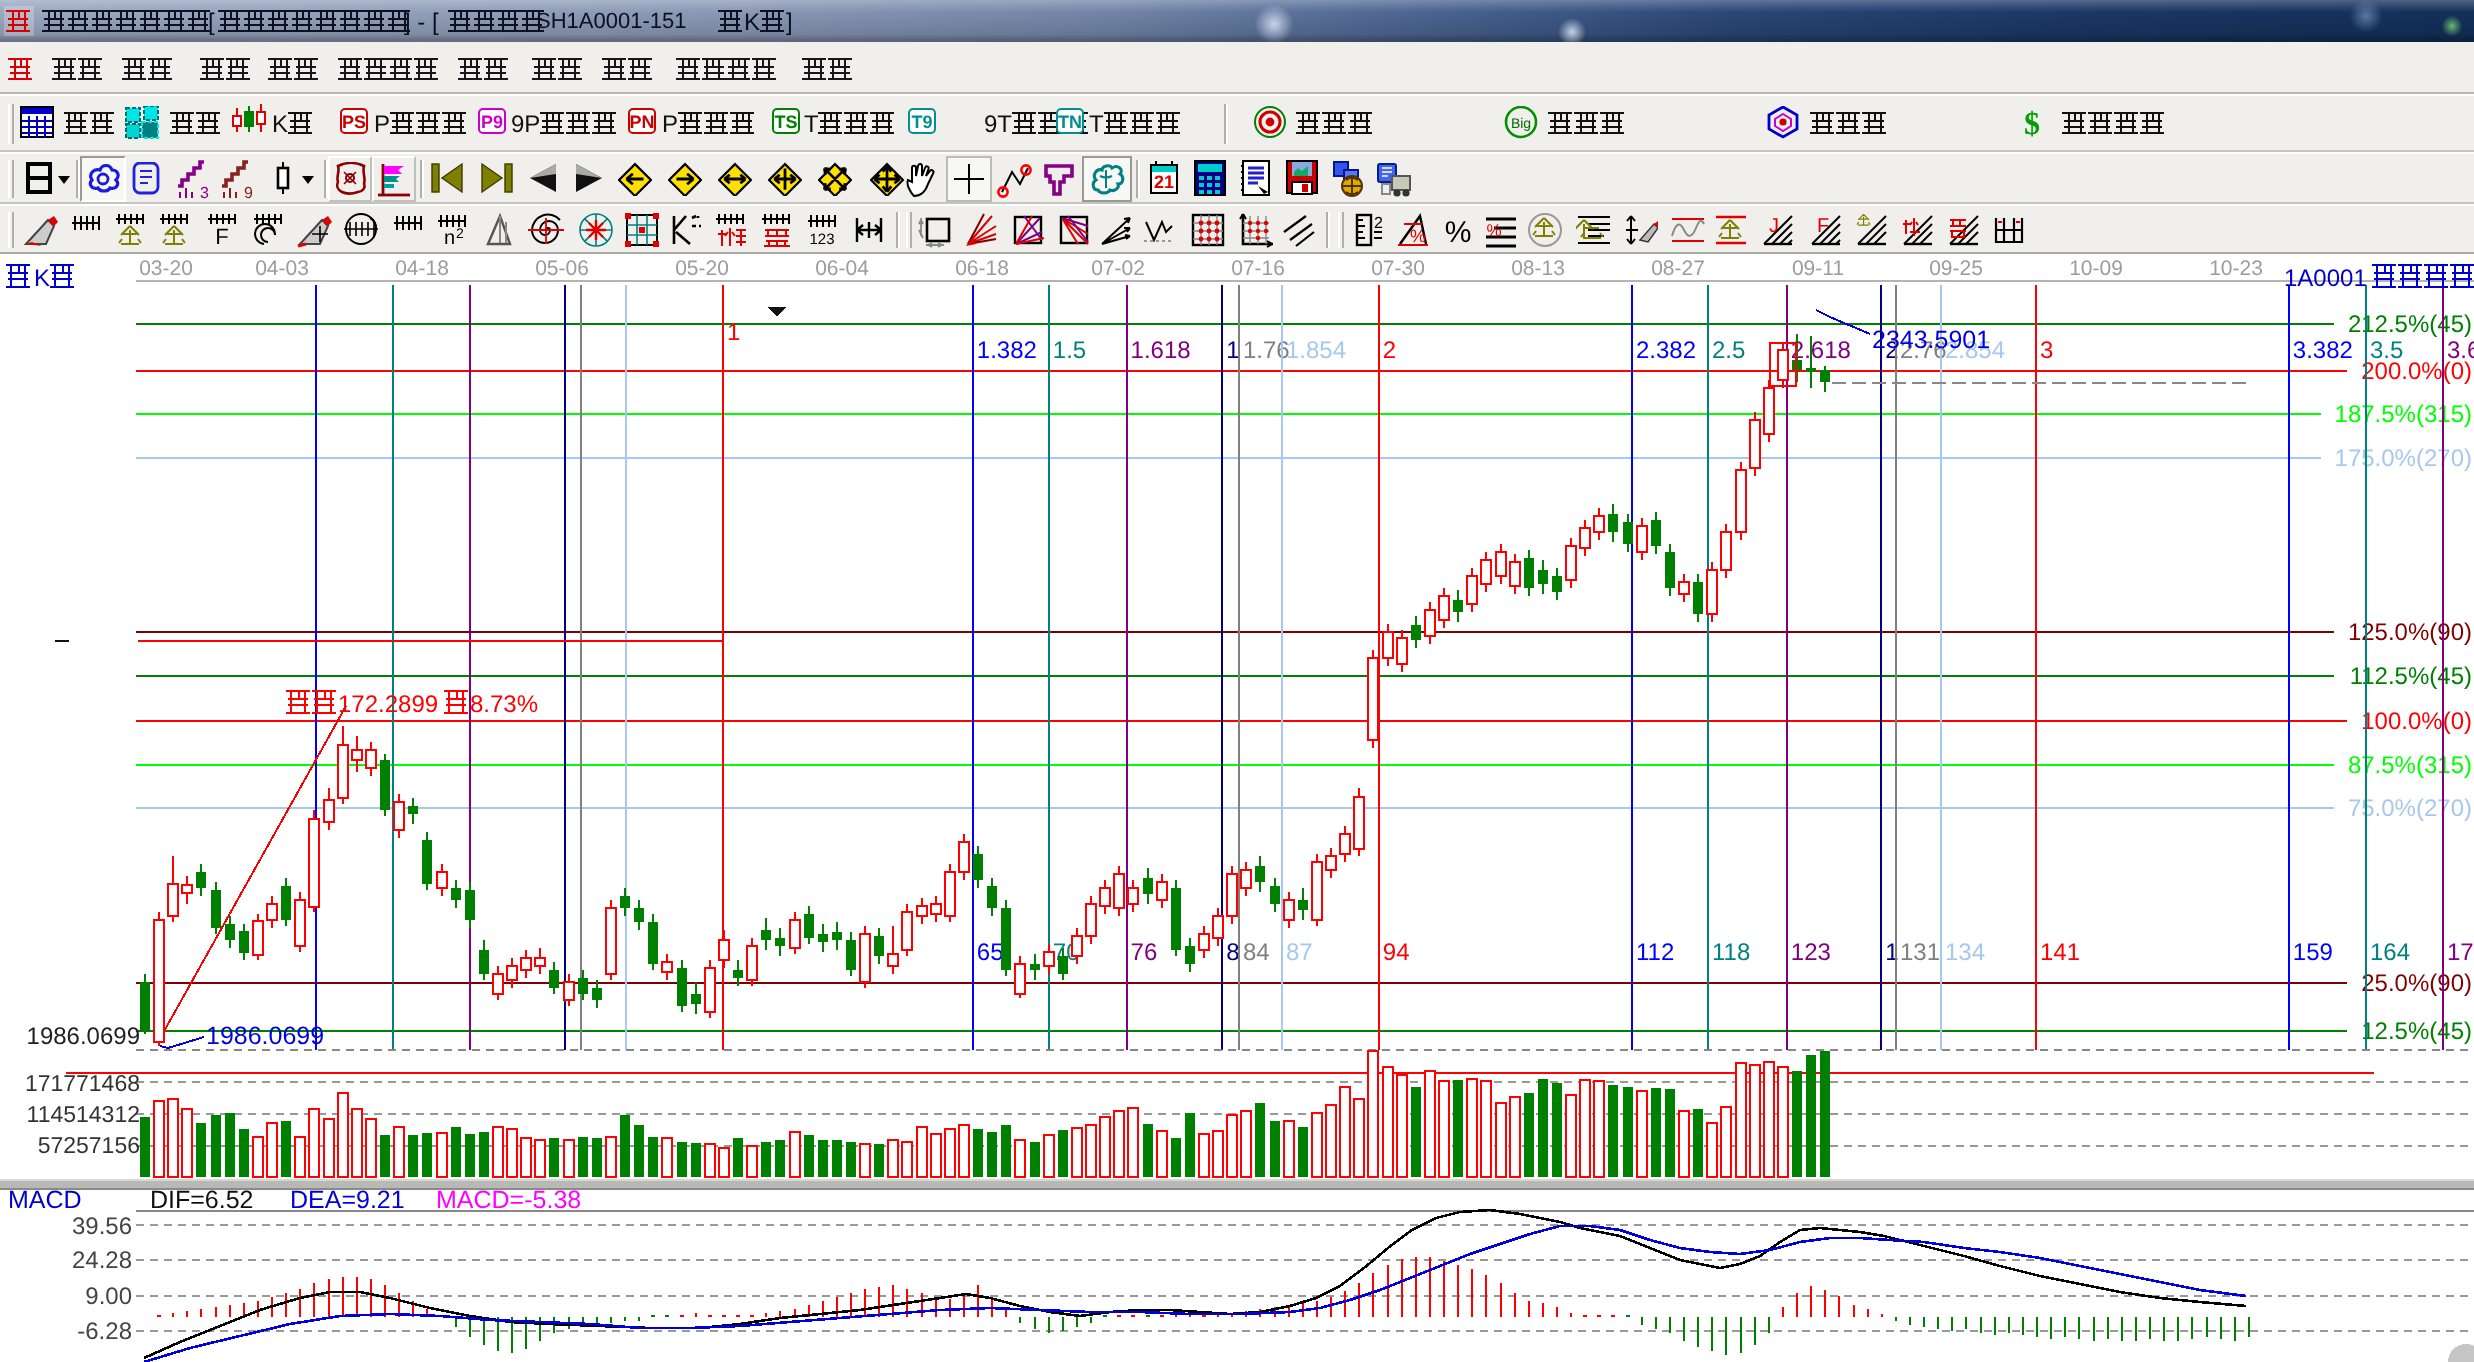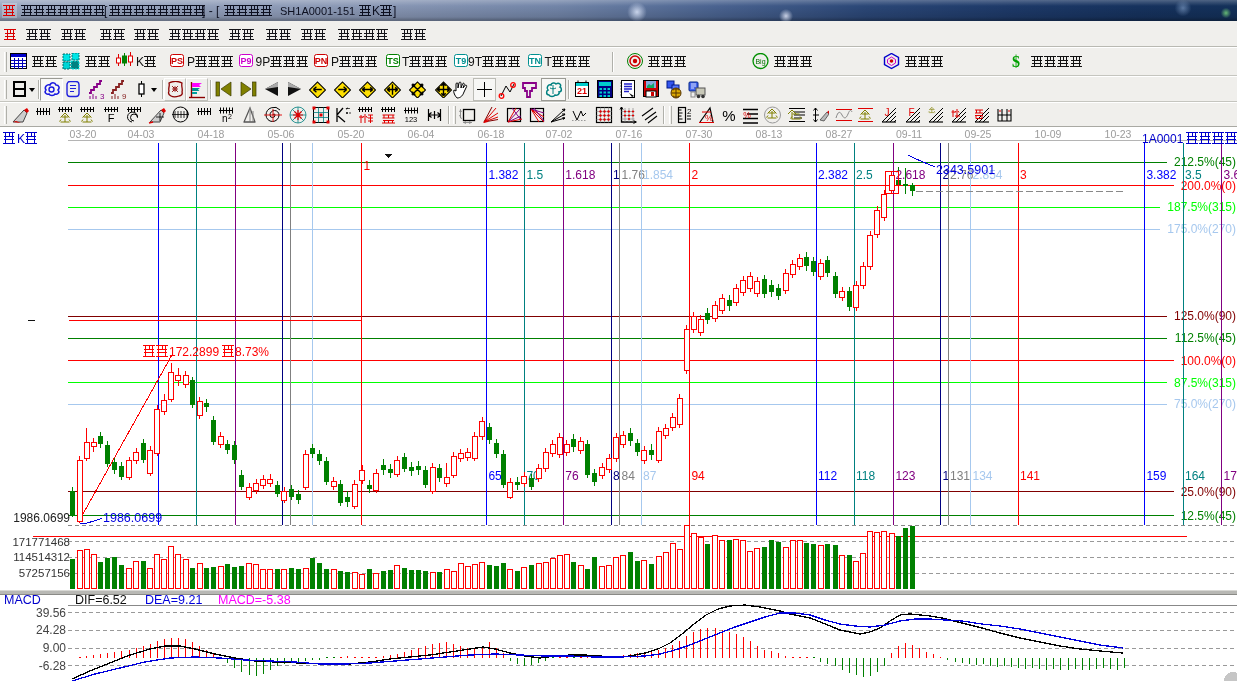--- a/index.html
+++ b/index.html
@@ -24,21 +24,21 @@
 .ic{position:absolute}
 #chart{position:absolute;left:0;top:128px}
 </style></head><body>
 <div id="title">
     <span style="position:absolute;left:2px;top:3px;width:15px;height:15px;color:#e00;background:rgba(255,255,255,.25)"><i class="c c12" style="margin:1px;color:#d80000"></i></span>
     <span style="position:absolute;left:21px;top:4px;color:#0d1020"><i class="c c12"></i><i class="c c12"></i><i class="c c12"></i><i class="c c12"></i><i class="c c12"></i><i class="c c12"></i><i class="c c12"></i></span>
     <span class="lbl" style="left:104px;top:4px;color:#0d1020">[</span>
     <span style="position:absolute;left:109px;top:4px;color:#0d1020"><i class="c c12"></i><i class="c c12"></i><i class="c c12"></i><i class="c c12"></i><i class="c c12"></i><i class="c c12"></i><i class="c c12"></i><i class="c c12"></i></span>
     <span class="lbl" style="left:202px;top:4px;color:#0d1020">]&nbsp;-&nbsp;[</span>
     <span style="position:absolute;left:224px;top:4px;color:#0d1020"><i class="c c12"></i><i class="c c12"></i><i class="c c12"></i><i class="c c12"></i></span>
-    <span class="lbl" style="left:280px;top:5px;color:#0d1020;font-size:11px">SH1A0001-151</span>
+    <span class="lbl" style="left:268px;top:5px;color:#0d1020;font-size:11px">SH1A0001-151</span>
     <span style="position:absolute;left:359px;top:4px;color:#0d1020"><i class="c c12"></i></span>
     <span class="lbl" style="left:372px;top:4px;color:#0d1020">K</span>
     <span style="position:absolute;left:380px;top:4px;color:#0d1020"><i class="c c12"></i></span>
     <span class="lbl" style="left:393px;top:4px;color:#0d1020">]</span>
   </div>
 <div id="menu">
     <span style="position:absolute;left:4px;top:7px;color:#d80000"><i class="c c12"></i></span>
     <span style="position:absolute;left:26px;top:7px;color:#15151a"><i class="c c12" style="margin-right:0.5px"></i><i class="c c12" style="margin-right:0.5px"></i></span>
     <span style="position:absolute;left:61px;top:7px;color:#15151a"><i class="c c12" style="margin-right:0.5px"></i><i class="c c12" style="margin-right:0.5px"></i></span>
     <span style="position:absolute;left:100px;top:7px;color:#15151a"><i class="c c12" style="margin-right:0.5px"></i><i class="c c12" style="margin-right:0.5px"></i></span>
@@ -99,21 +99,21 @@
     <span class="lbl" style="left:331px;top:7px"><span style="color:#111">P</span><span style="color:#111"><i class="c c12" style="margin-right:1px"></i><i class="c c12" style="margin-right:1px"></i><i class="c c12" style="margin-right:1px"></i></span></span>
     <svg class="ic" style="left:386px;top:6px" width="15" height="14" viewBox="0 0 15 14">
       <rect x="0.5" y="0.5" width="13" height="12" fill="#fff" stroke="#008000" rx="2"></rect>
       <text x="7" y="10" font-size="9" font-family="Liberation Sans" font-weight="bold" fill="#008000" text-anchor="middle">TS</text>
     </svg>
     <span class="lbl" style="left:402px;top:7px"><span style="color:#111">T</span><span style="color:#111"><i class="c c12" style="margin-right:1px"></i><i class="c c12" style="margin-right:1px"></i><i class="c c12" style="margin-right:1px"></i></span></span>
     <svg class="ic" style="left:454px;top:6px" width="15" height="14" viewBox="0 0 15 14">
       <rect x="0.5" y="0.5" width="13" height="12" fill="#fff" stroke="#009090" rx="2"></rect>
       <text x="7" y="10" font-size="9" font-family="Liberation Sans" font-weight="bold" fill="#009090" text-anchor="middle">T9</text>
     </svg>
-    <span class="lbl" style="left:468px;top:7px"><span style="color:#111">9T</span><span style="color:#111"><i class="c c12" style="margin-right:1px"></i><i class="c c12" style="margin-right:1px"></i><i class="c c12" style="margin-right:1px"></i></span></span>
+    <span class="lbl" style="left:492px;top:7px"><span style="color:#111">9T</span><span style="color:#111"><i class="c c12" style="margin-right:1px"></i><i class="c c12" style="margin-right:1px"></i><i class="c c12" style="margin-right:1px"></i></span></span>
     <svg class="ic" style="left:528px;top:6px" width="15" height="14" viewBox="0 0 15 14">
       <rect x="0.5" y="0.5" width="13" height="12" fill="#fff" stroke="#009090" rx="2"></rect>
       <text x="7" y="10" font-size="9" font-family="Liberation Sans" font-weight="bold" fill="#009090" text-anchor="middle">TN</text>
     </svg>
     <span class="lbl" style="left:544.5px;top:7px"><span style="color:#111">T</span><span style="color:#111"><i class="c c12" style="margin-right:1px"></i><i class="c c12" style="margin-right:1px"></i><i class="c c12" style="margin-right:1px"></i></span></span>
     <div class="sep" style="left:612px;top:4px;height:20px"></div>
     <svg class="ic" style="left:627px;top:5px" width="17" height="17" viewBox="0 0 17 17">
       <circle cx="8" cy="8" r="7.5" fill="none" stroke="#008000" stroke-width="1"></circle>
       <circle cx="8" cy="8" r="5" fill="none" stroke="#cc0000" stroke-width="1.5"></circle>
       <circle cx="8" cy="8" r="2.2" fill="#cc0000"></circle>

